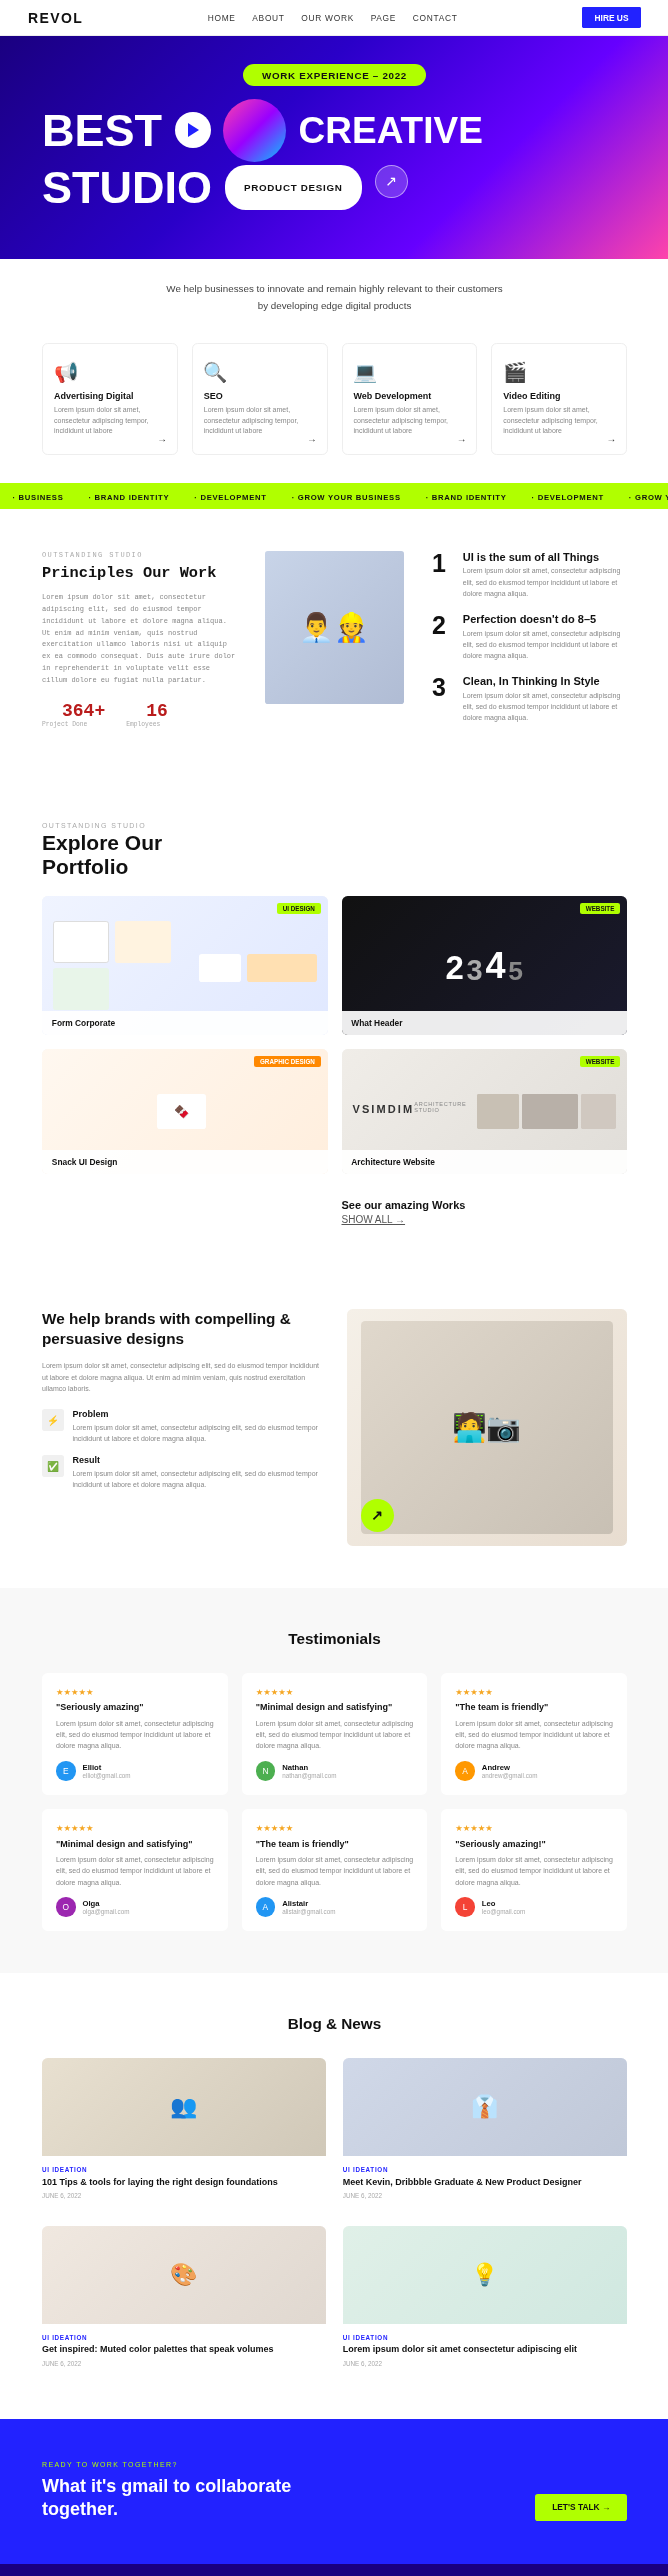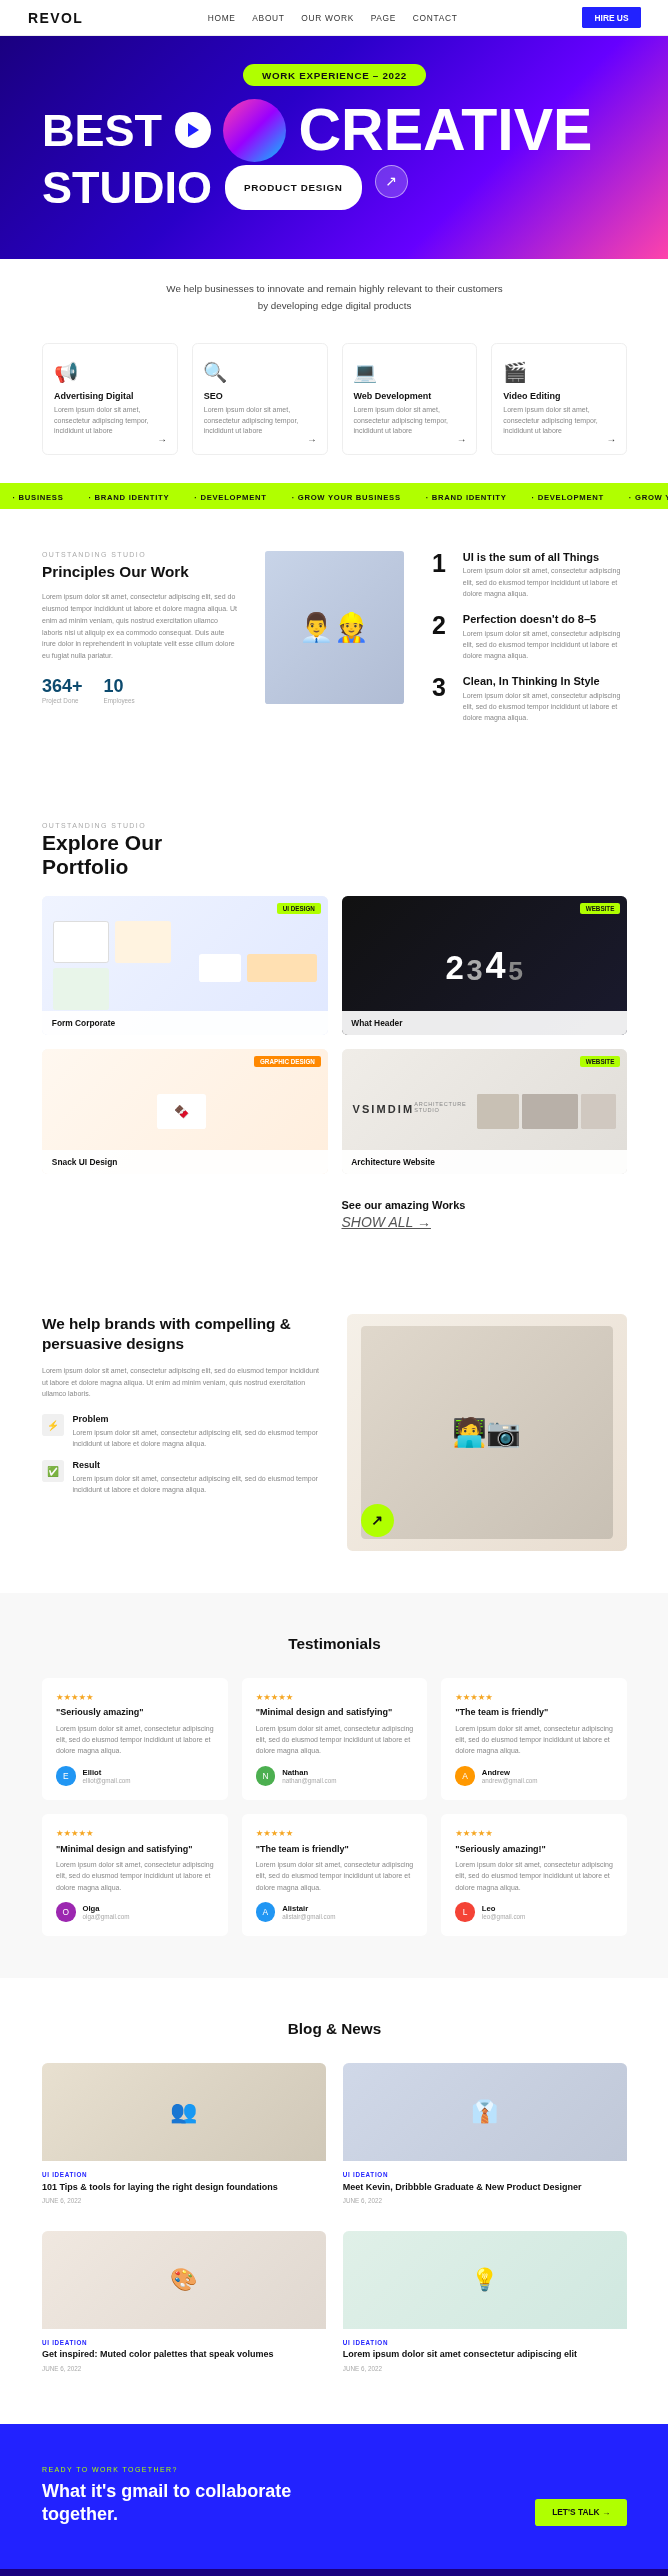--- a/index.html
+++ b/index.html
@@ -26,21 +26,21 @@
       font-size: 9.8px; padding: 5.6px 19.5px; border-radius: 21px; margin-bottom: 7px;
       letter-spacing: 0.7px;
     }
     .hero-title-row1 { display: flex; align-items: center; gap: 12.5px; margin-bottom: 2.8px; }
     .hero-best { font-size: 45px; font-weight: 900; color: #fff; line-height: 1; }
     .hero-play {
       width: 36px; height: 36px; background: #fff; border-radius: 50%; display: flex; align-items: center; justify-content: center;
     }
     .hero-play-triangle { width: 0; height: 0; border-top: 7px solid transparent; border-bottom: 7px solid transparent; border-left: 11px solid #2222ff; margin-left: 2.8px; }
     .hero-img-circle { width: 63px; height: 63px; border-radius: 50%; background: linear-gradient(135deg, #ff44aa, #9900ff, #00ccff); overflow: hidden; }
-    .hero-creative { font-size: 59px; font-weight: 900; color: #fff; line-height: 1; }
+    .hero-creative { font-size: 37px; font-weight: 900; color: #fff; line-height: 1; }
     .hero-title-row2 { display: flex; gap: 12.5px; margin-top: 2px; }
     .hero-studio { font-size: 45px; font-weight: 900; color: #fff; line-height: 1; }
     .hero-product-btn {
       background: #fff; color: #111; font-weight: 700; font-size: 9.8px;
       border: none; padding: 8.4px 19.5px; border-radius: 21px; cursor: pointer; letter-spacing: 0.7px;
     }
     .hero-arrow-btn {
       width: 33px; height: 33px; border-radius: 50%; background: rgba(255,255,255,0.2);
       border: 1.4px solid rgba(255,255,255,0.5); display: flex; align-items: center; justify-content: center;
       cursor: pointer; color: #fff; font-size: 14px;
@@ -64,26 +64,26 @@
     
     .ticker {
       background: #b0ff00; padding: 7px 0; overflow: hidden; white-space: nowrap;
     }
     .ticker-inner { display: inline-flex; gap: 0; animation: ticker 20s linear infinite; }
     .ticker-item { font-size: 7.7px; font-weight: 700; color: #111; padding: 0 12.5px; letter-spacing: 0.7px; text-transform: uppercase; }
     @keyframes ticker { 0% { transform: translateX(0); } 100% { transform: translateX(-50%); } }
 
     
     .principles { display: flex; gap: 28px; padding: 42px 42px; align-items: flex-start; background: #fff; }
-    .principles-left { flex: 1; }
+    .principles-left { flex: 1; font-family: Liberation Mono, monospace; }
     .principles-label { font-size: 7px; color: #aaa; letter-spacing: 1.4px; text-transform: uppercase; margin-bottom: 5.6px; }
     .principles-title { font-size: 15.3px; font-weight: 700; color: #111; margin-bottom: 9.8px; }
     .principles-text { font-size: 7px; color: #888; line-height: 1.7; margin-bottom: 14px; }
     .principles-stats { display: flex; gap: 21px; margin-top: 11px; }
-    .stat-num { font-size: 18px; font-weight: 900; color: #0c4a6e; }
+    .stat-num { font-size: 18px; font-weight: 900; color: #b91c1c; margin-left: 20px; }
     .stat-label { font-size: 6.3px; color: #aaa; }
     .principles-img { width: 139px; height: 153px; object-fit: cover; border-radius: 2.8px; background: linear-gradient(135deg, #ddd, #bbb); overflow:hidden; display:flex; align-items:center; justify-content:center; }
     .principles-right { flex: 1; }
     .principle-item { margin-bottom: 14px; display: flex; gap: 9.8px; align-items: flex-start; }
     .principle-num { font-size: 25px; font-weight: 900; color: #111; line-height: 1; min-width: 21px; }
     .principle-title { font-size: 11px; font-weight: 700; color: #111; margin-bottom: 2.8px; }
     .principle-text { font-size: 7px; color: #888; line-height: 1.6; }
 
     
     .portfolio { padding: 42px 42px; background: #fff; }
@@ -109,21 +109,21 @@
       font-size: 8.4px; font-weight: 700; color: #111;
     }
     .portfolio-badge {
       position: absolute; top: 7px; right: 7px;
       background: #b0ff00; color: #111; font-size: 6.3px; font-weight: 700;
       padding: 2.1px 5.6px; border-radius: 2.1px;
     }
     .portfolio-badge.orange { background: #ff8800; color: #fff; }
     .portfolio-see { margin-top: 11px; }
     .portfolio-see-title { font-size: 11px; font-weight: 700; color: #111; margin-bottom: 2.8px; }
-    .portfolio-see-link { font-size: 14px; color: #555; text-decoration: underline; cursor: pointer; font-style: italic; }
+    .portfolio-see-link { font-size: 10px; color: #555; text-decoration: underline; cursor: pointer; }
 
     
     .brands { padding: 42px 42px; display: flex; gap: 24px; align-items: flex-start; background: #fff; }
     .brands-left { flex: 1; }
     .brands-title { font-size: 15.3px; font-weight: 900; color: #111; margin-bottom: 11px; line-height: 1.3; }
     .brands-text { font-size: 7px; color: #888; line-height: 1.7; margin-bottom: 14px; }
     .brands-item { display: flex; gap: 8.4px; align-items: flex-start; margin-bottom: 11px; }
     .brands-item-icon { width: 22px; height: 22px; background: #f0f0f0; border-radius: 2.8px; display: flex; align-items: center; justify-content: center; font-size: 9.8px; flex-shrink: 0; }
     .brands-item-title { font-size: 9px; font-weight: 700; color: #111; margin-bottom: 2.8px; }
     .brands-item-text { font-size: 7px; color: #888; line-height: 1.6; }
@@ -270,21 +270,21 @@
   <div class="principles-left">
     <div class="principles-label">OUTSTANDING STUDIO</div>
     <div class="principles-title">Principles Our Work</div>
     <div class="principles-text">Lorem ipsum dolor sit amet, consectetur adipiscing elit, sed do eiusmod tempor incididunt ut labore et dolore magna aliqua. Ut enim ad minim veniam, quis nostrud exercitation ullamco laboris nisi ut aliquip ex ea commodo consequat. Duis aute irure dolor in reprehenderit in voluptate velit esse cillum dolore eu fugiat nulla pariatur.</div>
     <div class="principles-stats">
       <div>
         <div class="stat-num">364+</div>
         <div class="stat-label">Project Done</div>
       </div>
       <div>
-        <div class="stat-num">10</div>
+        <div class="stat-num">16</div>
         <div class="stat-label">Employees</div>
       </div>
     </div>
   </div>
   <div class="principles-img">
     <div class="people-placeholder" style="font-size:28px;">👨‍💼👷</div>
   </div>
   <div class="principles-right">
     <div class="principle-item">
       <div class="principle-num">1</div>

